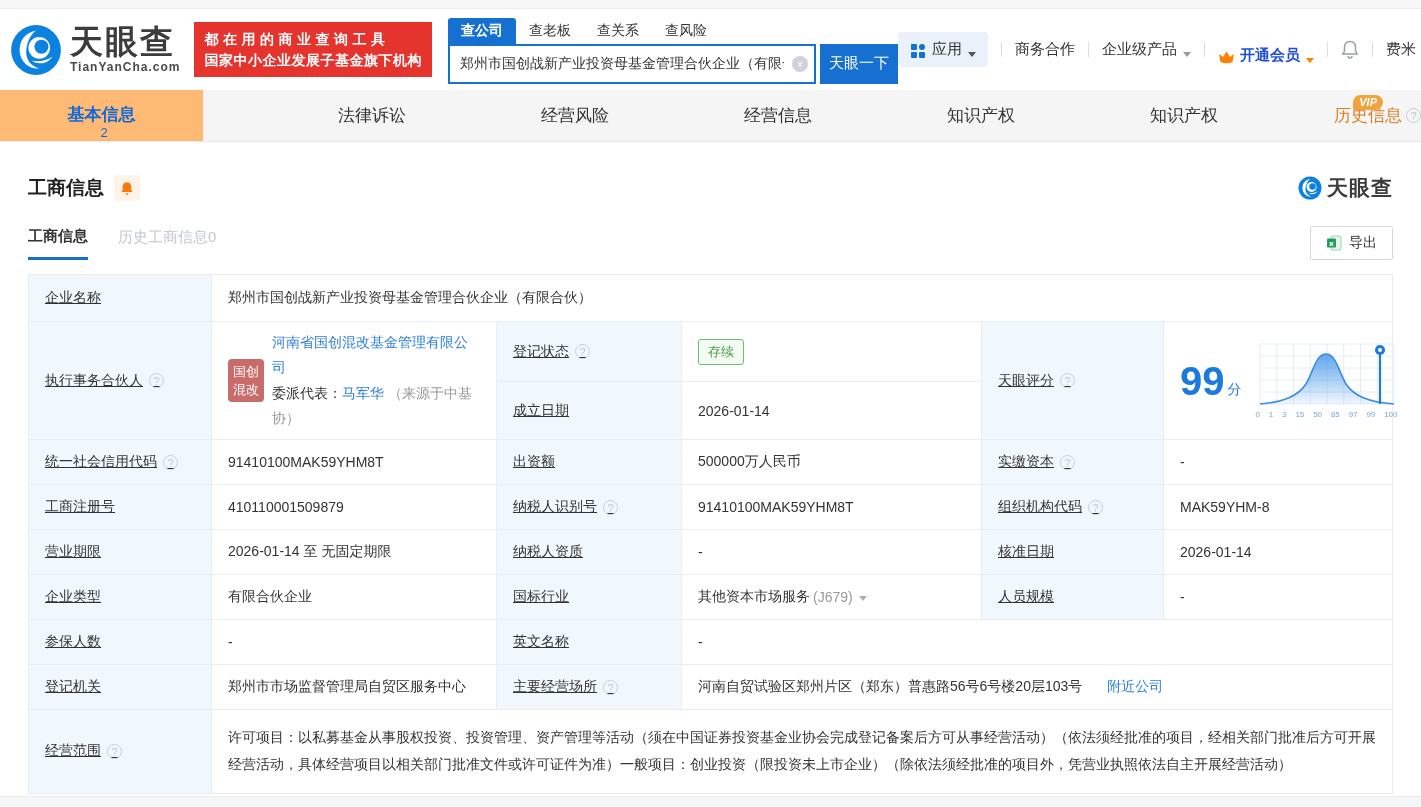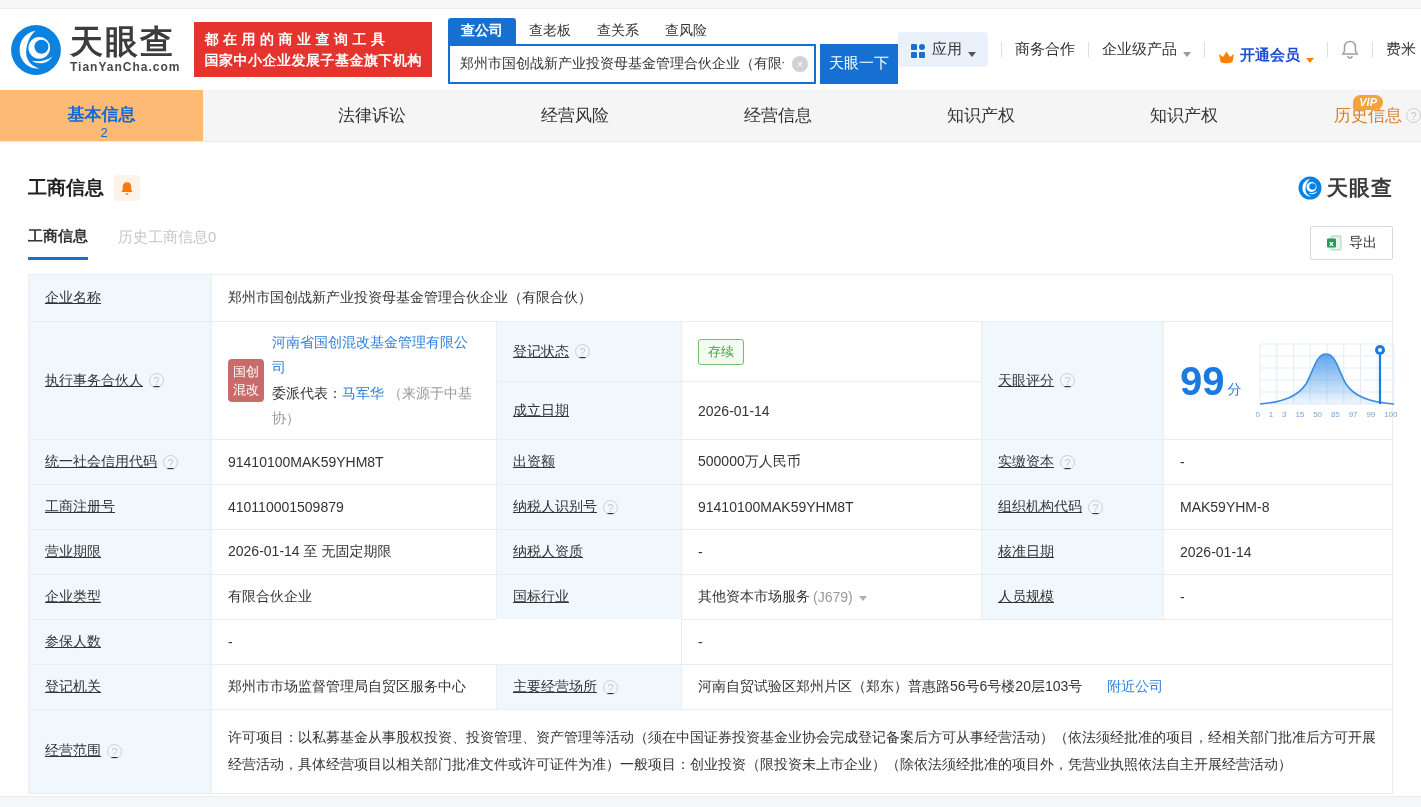--- a/index.html
+++ b/index.html
@@ -369,20 +369,21 @@
     <div class="cell" style="grid-row:7;grid-column:4">
       <span>其他资本市场服务</span>
       <span class="grayed" style="margin-left:3px">(J679)</span>
       <span class="chev"></span>
     </div>
     <div class="cell lbl" style="grid-row:7;grid-column:5">人员规模</div>
     <div class="cell dash" style="grid-row:7;grid-column:6">-</div>
 
     <div class="cell lbl nl" style="grid-row:8;grid-column:1">参保人数</div>
     <div class="cell dash" style="grid-row:8;grid-column:2">-</div>
+    <div class="cell lbl" style="grid-row:8;grid-column:3">英文名称</div>
     <div class="cell dash" style="grid-row:8;grid-column:4/7">-</div>
 
     <div class="cell lbl nl" style="grid-row:9;grid-column:1">登记机关</div>
     <div class="cell" style="grid-row:9;grid-column:2">郑州市市场监督管理局自贸区服务中心</div>
     <div class="cell lbl" style="grid-row:9;grid-column:3">
       <span>主要经营场所</span>
         <span class="help"></span>
     </div>
     <div class="cell" style="grid-row:9;grid-column:4/7">
       <span>河南自贸试验区郑州片区（郑东）普惠路56号6号楼20层103号</span>

